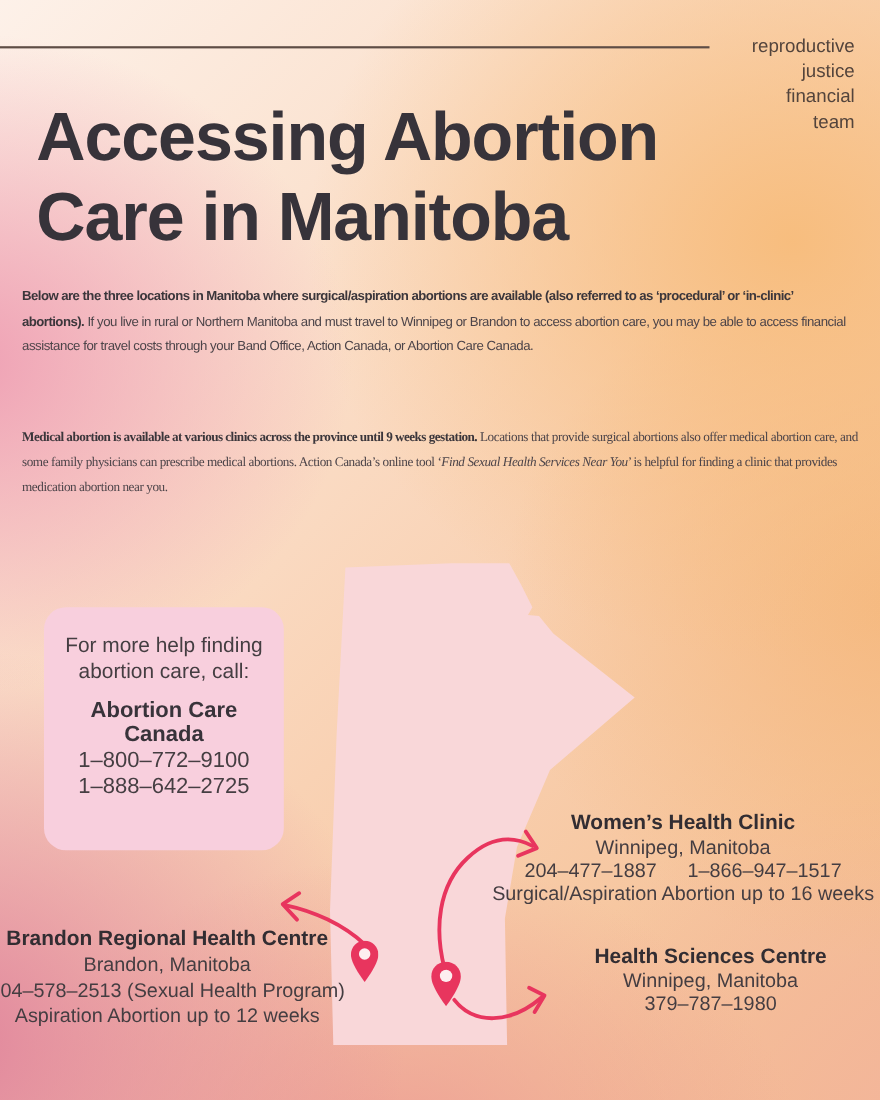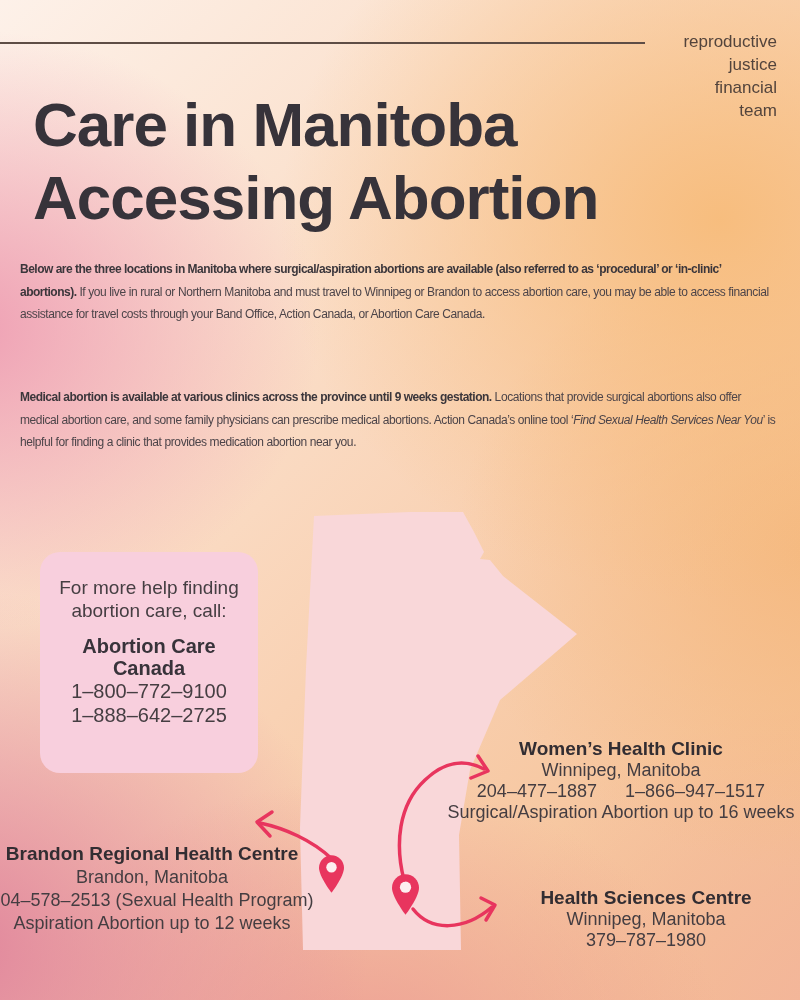--- a/index.html
+++ b/index.html
@@ -32,60 +32,60 @@
     color:var(--title-ink,#37333a);
   }
   .title span{display:block;}
   .para{
     position:absolute;left:20px;width:760px;margin:0;
     font-size:12px;line-height:22.5px;letter-spacing:-0.4px;
     color:var(--body-ink,#4c4449);
   }
   .para b{letter-spacing:-0.5px;color:#3b363b;}
   .para1{top:258px;}
-  .para2{top:386px;}
+  .para2{top:386px;font-family:Liberation Serif, serif;}
   .help-box{
     position:absolute;left:40px;top:552px;width:218px;height:221px;
     border-radius:20px;background:var(--help-box-fill,#f8cfdd);
     text-align:center;color:#453e42;
     box-sizing:border-box;padding:24px 14px 0 14px;
   }
   .hb-heading{font-size:19px;line-height:23px;}
   .hb-name{font-size:20px;line-height:22px;font-weight:700;color:#38333a;margin-top:13px;}
   .hb-phone{font-size:20px;line-height:24px;}
   .map-svg{position:absolute;left:278px;top:498px;}
   .pin{position:absolute;}
   .arrows{position:absolute;left:0;top:0;pointer-events:none;}
   .loc{
     position:absolute;text-align:center;color:#443d41;
     font-size:18px;line-height:21px;
   }
   .loc-name{font-weight:700;font-size:19px;color:#322d32;margin-bottom:1px;}
   .phone-gap{display:inline-block;width:28px;}
   .loc-whc{left:421px;top:738px;width:400px;}
   .loc-brandon{left:-13px;top:842px;width:330px;line-height:23px;}
-  .loc-hsc{left:491px;top:859px;width:310px;margin-top:28px;}
+  .loc-hsc{left:491px;top:859px;width:310px;}
 </style>
 </head>
 <body>
 
 <div class="poster">
 
   <div class="top-rule"></div>
 
   <div class="credit">
     <div>reproductive</div>
     <div>justice</div>
     <div>financial</div>
     <div>team</div>
   </div>
 
   <h1 class="title">
+    <span>Accessing Abortion</span>
     <span>Care in Manitoba</span>
-    <span>Accessing Abortion</span>
   </h1>
 
   <p class="para para1"><b>Below are the three locations in Manitoba where surgical/aspiration abortions are available (also referred to as ‘procedural’ or ‘in-clinic’ abortions).</b><span> If you live in rural or Northern Manitoba and must travel to Winnipeg or Brandon to access abortion care, you may be able to access financial assistance for travel costs through your Band Office, Action Canada, or Abortion Care Canada.</span></p>
 
   <p class="para para2"><b>Medical abortion is available at various clinics across the province until 9 weeks gestation.</b><span> Locations that provide surgical abortions also offer medical abortion care, and some family physicians can prescribe medical abortions. Action Canada’s online tool ‘</span><i>Find Sexual Health Services Near You</i><span>’ is helpful for finding a clinic that provides medication abortion near you.</span></p>
 
   <div class="help-box">
     <div class="hb-heading">For more help finding abortion care, call:</div>
     <div class="hb-name">Abortion Care Canada</div>
     <div class="hb-phone">1–800–772–9100</div>

